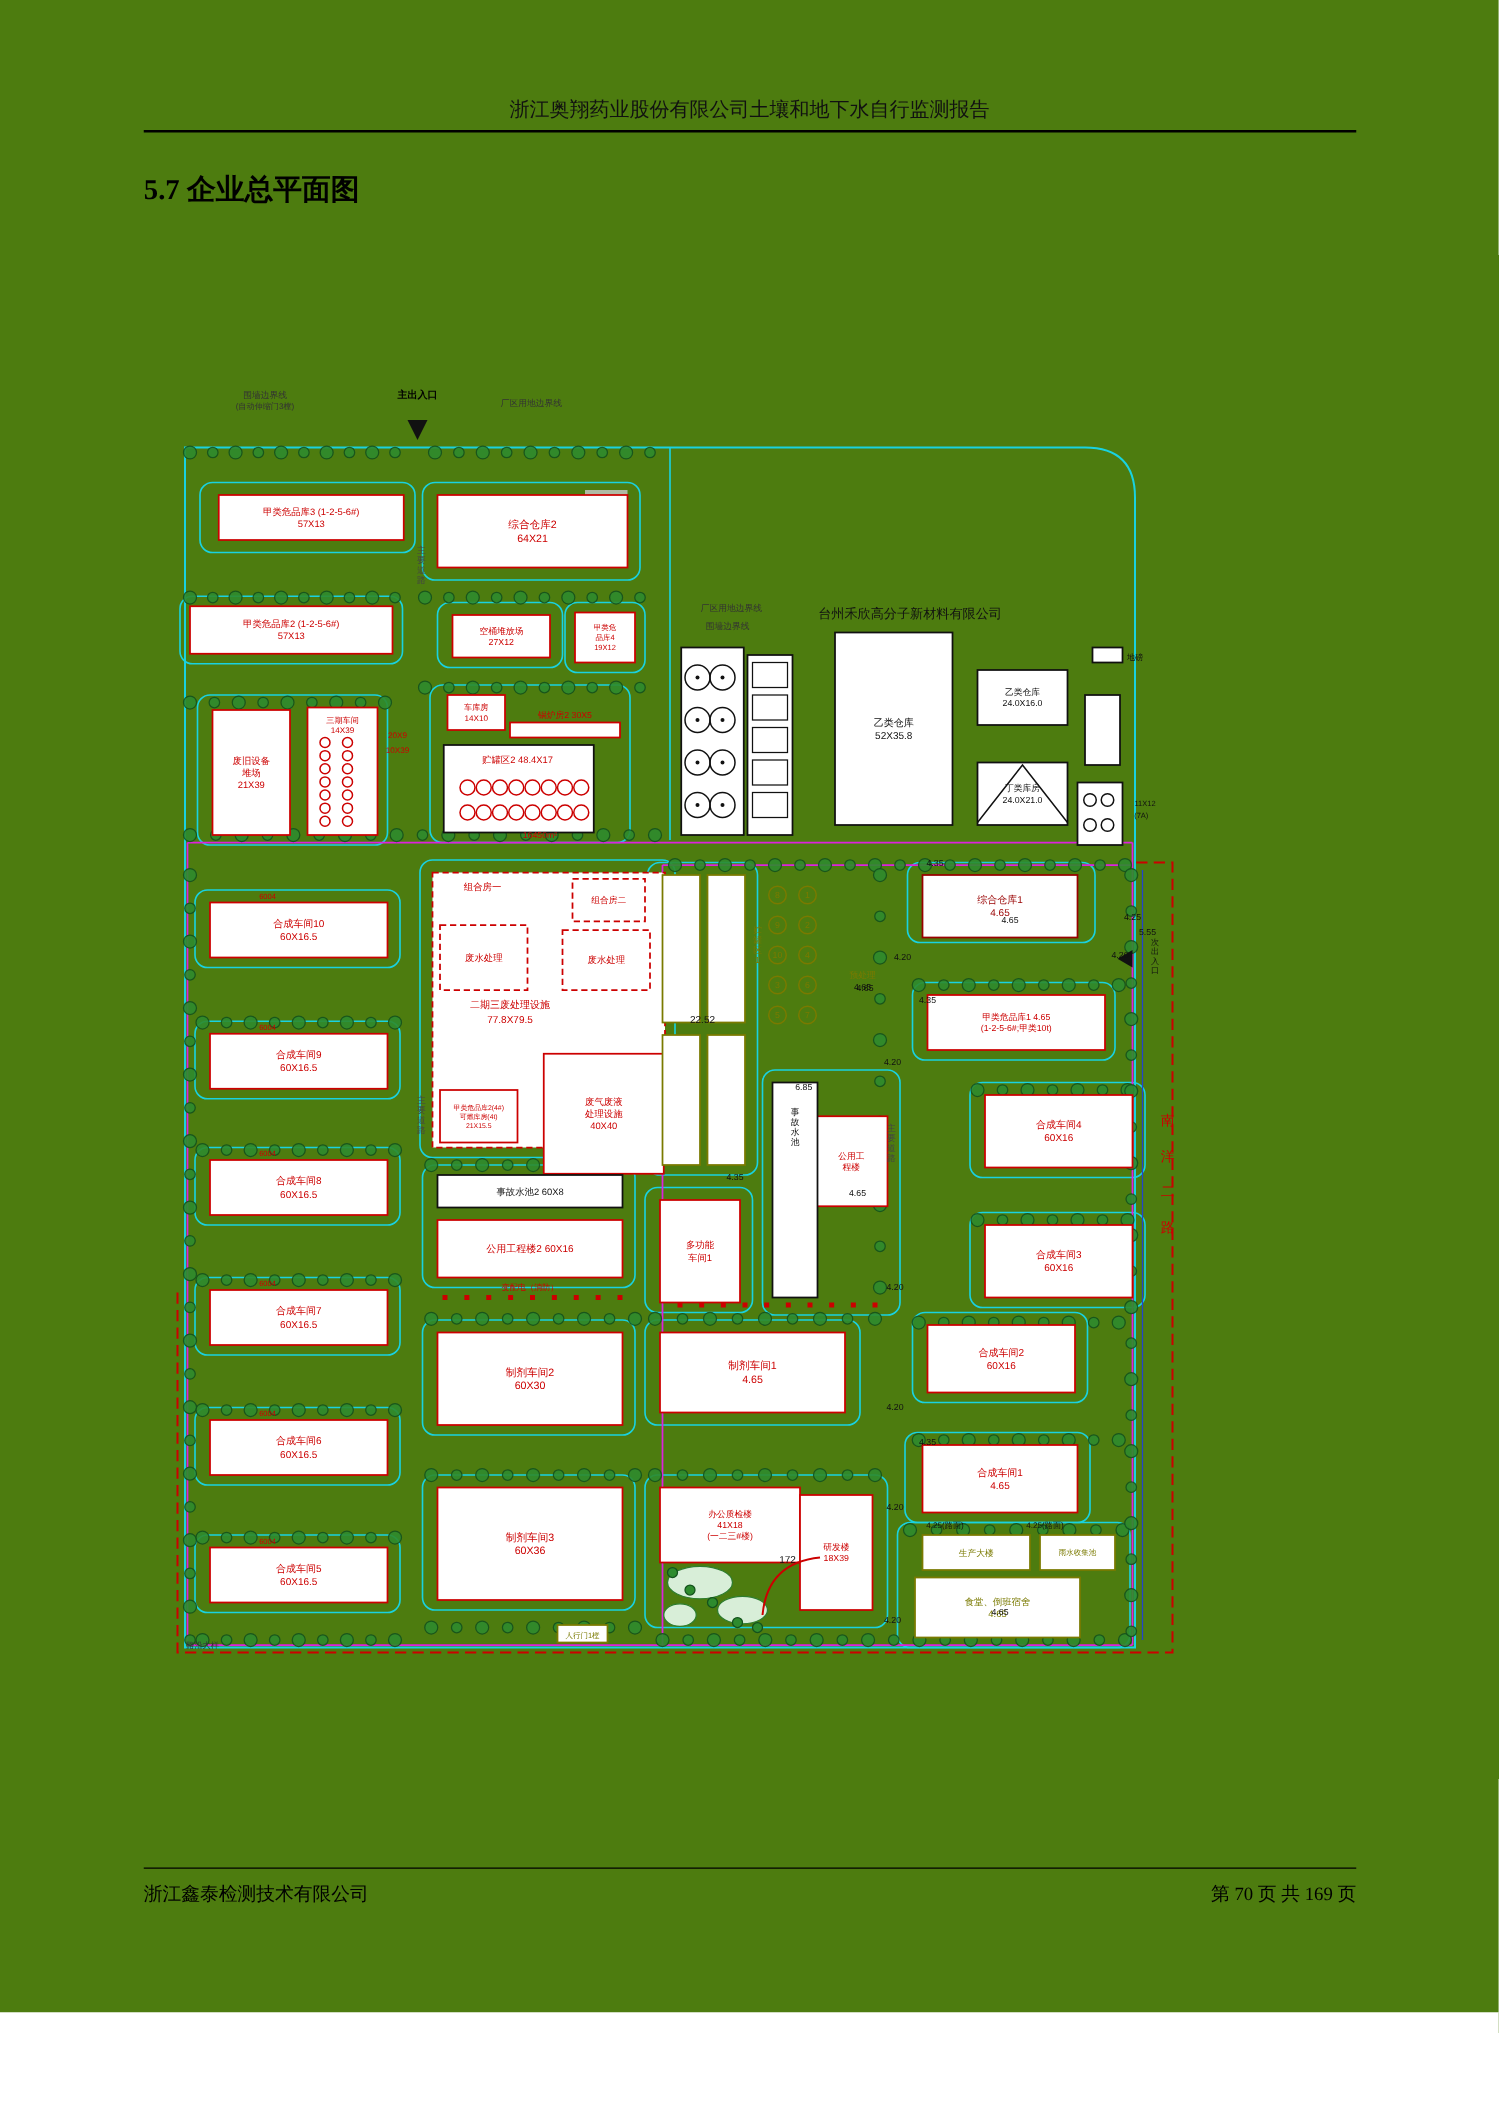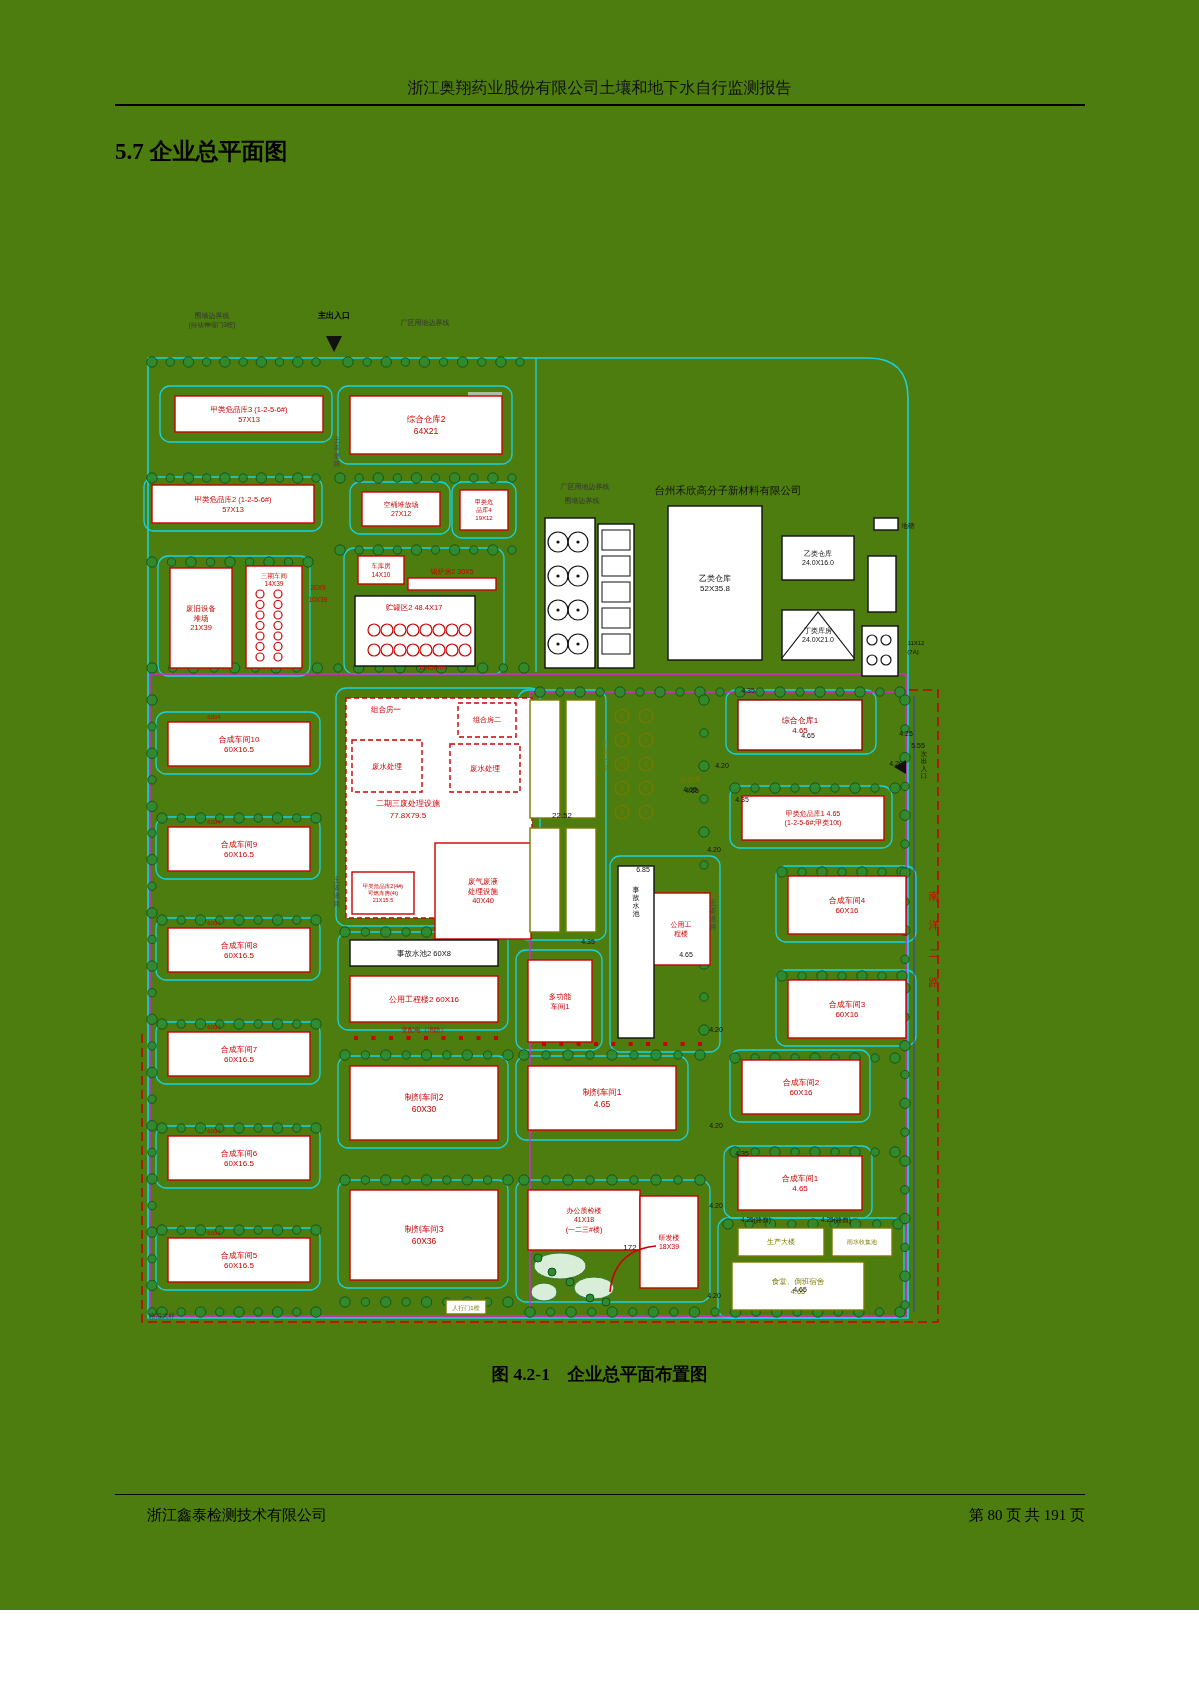--- a/index.html
+++ b/index.html
@@ -7,21 +7,21 @@
         font-family:"Liberation Serif","DejaVu Serif",serif;color:#000;}
   .hdr{position:absolute;top:78px;left:0;width:100%;text-align:center;font-size:16px;color:#111;}
   .hdr-rule{position:absolute;top:104px;left:115px;width:970px;border-top:2px solid #000;}
   .sec-title{position:absolute;top:136px;left:115px;font-size:23px;font-weight:bold;}
   .body-par{position:absolute;top:192px;left:115px;width:972px;font-size:19.5px;line-height:2.3;
             text-indent:2em;text-align:justify;}
   .figwrap{position:absolute;left:140px;top:300px;width:820px;height:1040px;}
   svg{font-family:"Liberation Sans","DejaVu Sans",sans-serif;}
   .caption{position:absolute;top:1362px;left:0;width:100%;text-align:center;font-size:17.5px;font-weight:bold;}
   .ftr-rule{position:absolute;top:1494px;left:115px;width:970px;border-top:1.5px solid #000;}
-  .ftr-left{position:absolute;top:1506px;left:115px;font-size:15px;margin-left:32px;}
+  .ftr-left{position:absolute;top:1506px;left:115px;font-size:15px;}
   .ftr-right{position:absolute;top:1506px;right:114px;font-size:15px;}
 </style>
 </head>
 <body>
 
 <div class="page">
   <div class="hdr">浙江奥翔药业股份有限公司土壤和地下水自行监测报告</div>
   <div class="hdr-rule"></div>
   <div class="sec-title">5.7 企业总平面图</div>
 
@@ -731,18 +731,17 @@
           <text x="716" y="1208" text-anchor="middle" font-size="7" fill="#111111" font-weight="normal">4.20</text>
           <text x="756" y="1222" text-anchor="middle" font-size="6.5" fill="#111111" font-weight="normal">4.25(路面)</text>
           <text x="836" y="1222" text-anchor="middle" font-size="6.5" fill="#111111" font-weight="normal">4.25(路面)</text>
           <text x="714" y="1298" text-anchor="middle" font-size="7" fill="#111111" font-weight="normal">4.20</text>
           <text x="630" y="1250" text-anchor="middle" font-size="8" fill="#111111" font-weight="normal">172</text>
           <text x="800" y="1292" text-anchor="middle" font-size="7" fill="#111111" font-weight="normal">4.65</text>
         </g>
       </svg>
   </div>
 
-  <div class="caption">图 4.2-1　企业总平面布置图</div>
 
   <div class="ftr-rule"></div>
   <div class="ftr-left">浙江鑫泰检测技术有限公司</div>
-  <div class="ftr-right">第 80 页 共 191 页</div>
+  <div class="ftr-right">第 70 页 共 169 页</div>
 </div>
 
 </body></html>

